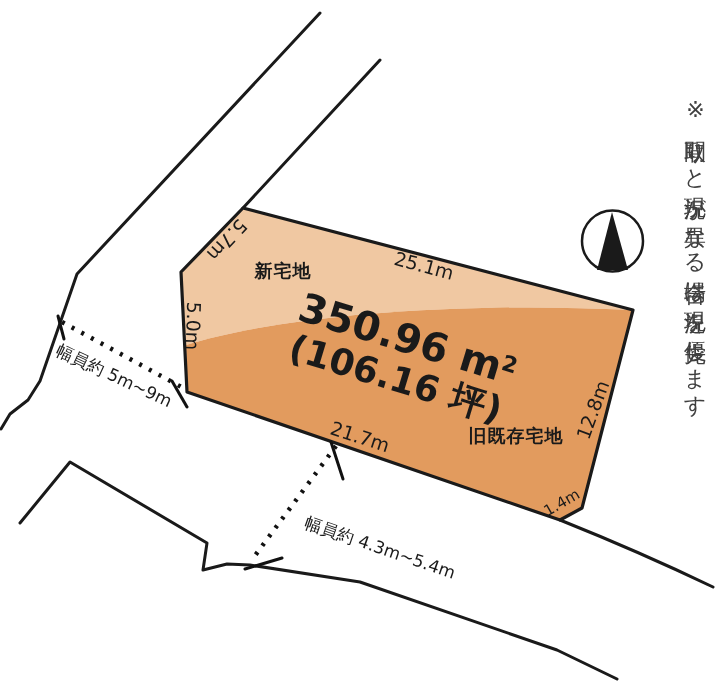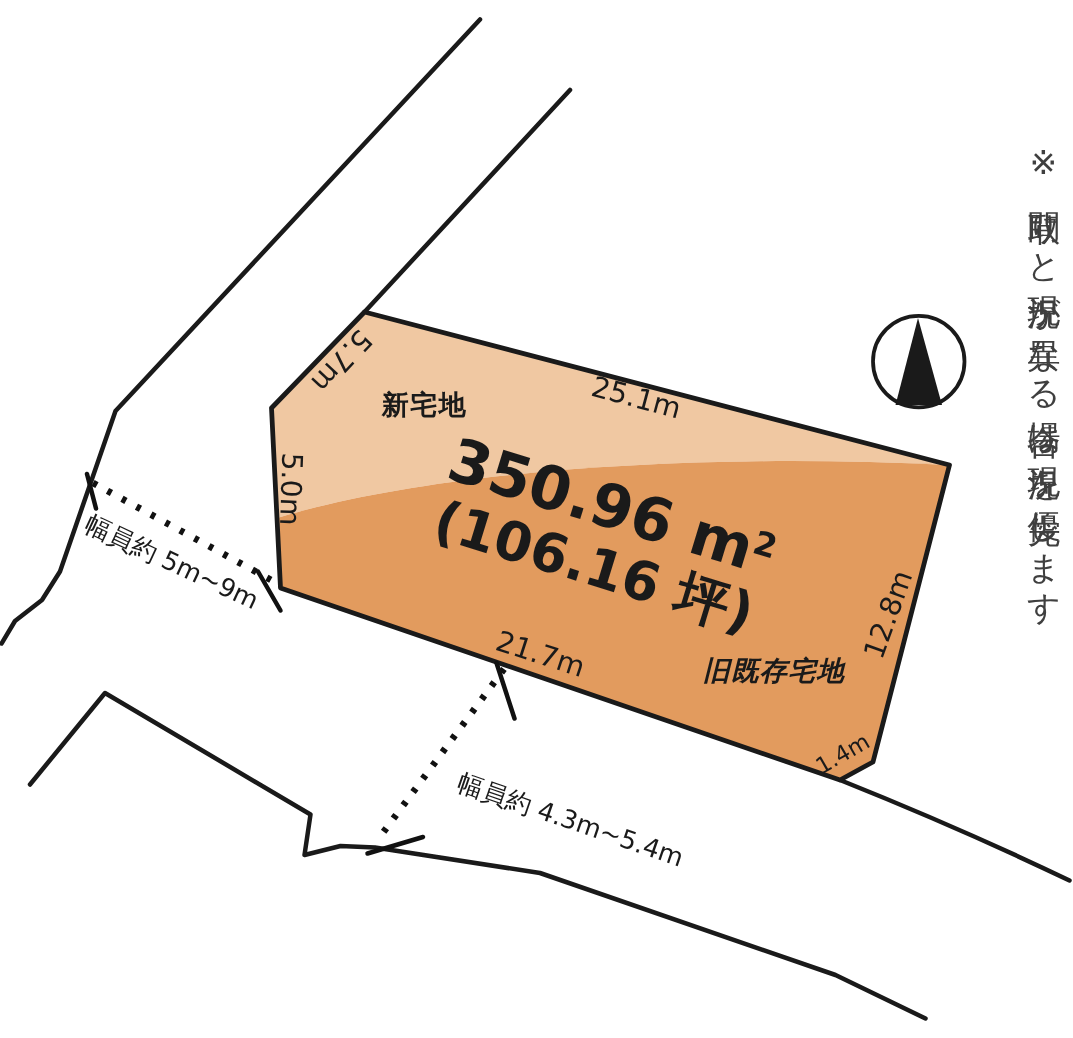--- a/index.html
+++ b/index.html
@@ -56,21 +56,21 @@
   </svg>
 
   <div class="txt dim" style="left:227px;top:240px;transform:translate(-50%,-50%) rotate(133deg);">5.7m</div>
   <div class="txt dim" style="left:193px;top:326px;transform:translate(-50%,-50%) rotate(92deg);">5.0m</div>
   <div class="txt dim" style="left:424px;top:266px;transform:translate(-50%,-50%) rotate(15deg);">25.1m</div>
   <div class="txt dim" style="left:593px;top:410px;transform:translate(-50%,-50%) rotate(-70deg);">12.8m</div>
   <div class="txt dim" style="left:562px;top:503px;font-size:15px;transform:translate(-50%,-50%) rotate(-30deg);">1.4m</div>
   <div class="txt dim" style="left:360px;top:437px;transform:translate(-50%,-50%) rotate(18deg);">21.7m</div>
 
   <div class="txt lot-label" style="left:283px;top:271px;">新宅地</div>
-  <div class="txt lot-label" style="left:516px;top:448px;font-style:italic;">旧既存宅地</div>
+  <div class="txt lot-label" style="left:516px;top:436px;">旧既存宅地</div>
 
   <div class="txt area-block" style="left:402px;top:358px;transform:translate(-50%,-50%) rotate(17deg);">
     <div class="area-line1"><span>350.96 m</span><span class="sup">2</span></div>
     <div class="area-line2">(106.16 坪)</div>
   </div>
 
   <div class="txt width-label" style="left:114px;top:376px;transform:translate(-50%,-50%) rotate(25deg);">幅員約 5m~9m</div>
   <div class="txt width-label" style="left:380px;top:548px;transform:translate(-50%,-50%) rotate(19deg);">幅員約 4.3m~5.4m</div>
 
   <div class="note-vertical">※間取りと現況が異なる場合は現況を優先します</div>

